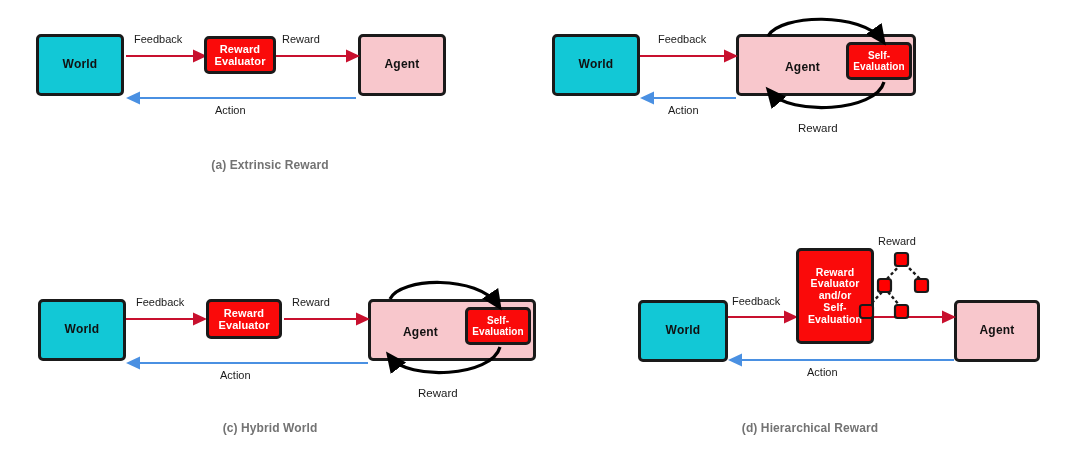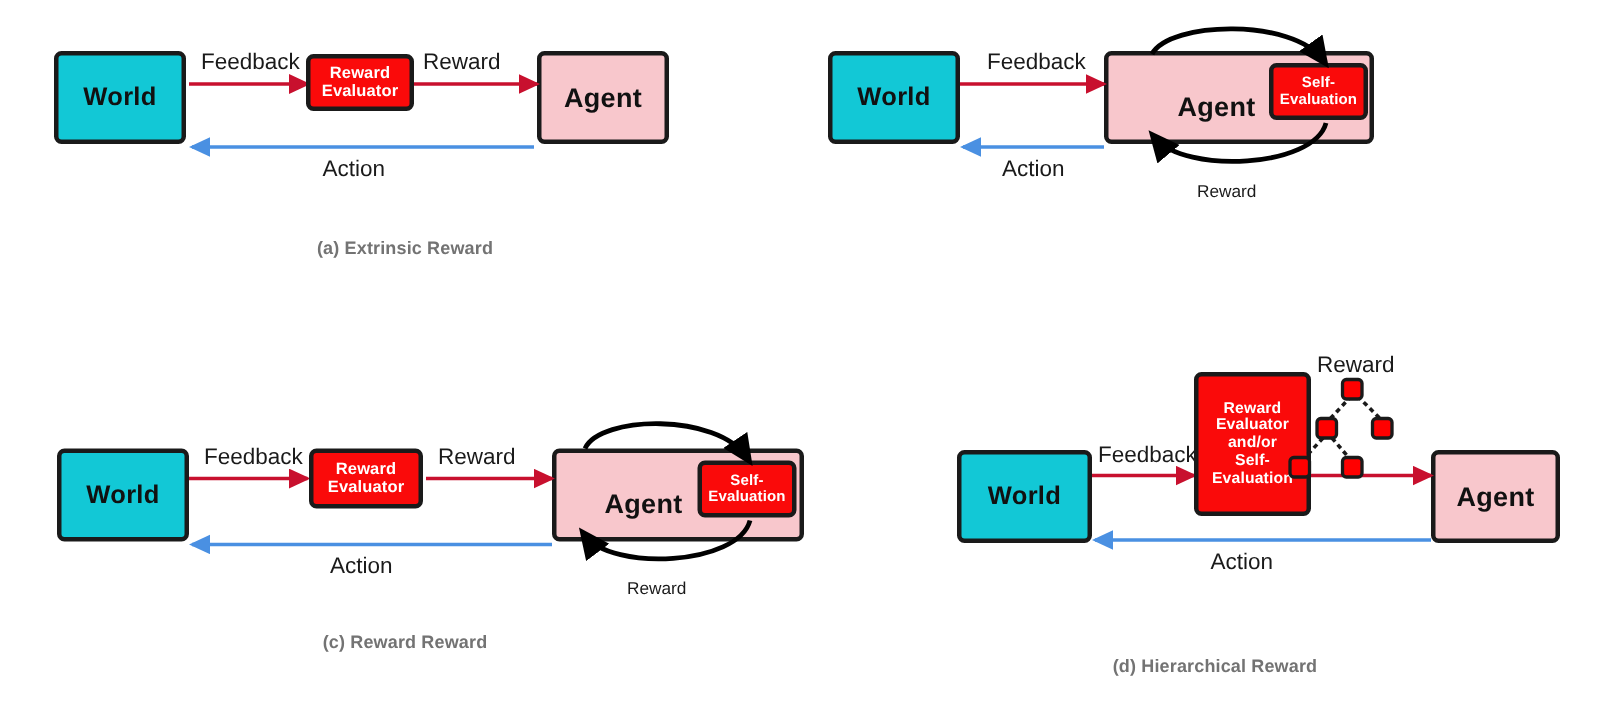--- a/index.html
+++ b/index.html
@@ -46,44 +46,44 @@
     display: flex;
     align-items: center;
     justify-content: center;
     text-align: center;
     font-weight: bold;
     line-height: 1.12;
   }
   .box-world {
     background: #12C8D6;
     color: #111111;
-    font-size: 17px;
+    font-size: 12px;
     letter-spacing: .2px;
     text-align: right;
   }
   .box-agent {
     background: #F8C7CC;
     color: #111111;
-    font-size: 18px;
+    font-size: 12px;
     letter-spacing: .2px;
   }
   .box-red {
     background: #FA0A0A;
     color: #ffffff;
     font-size: 11px;
     letter-spacing: .1px;
     z-index: 6;
   }
   .box-red.small { font-size: 10px; }
   .box-red.tall  { font-size: 10.5px; }
 
   
   .edge-label {
     position: absolute;
-    font-size: 15px;
+    font-size: 11px;
     font-weight: normal;
     color: #1a1a1a;
     white-space: nowrap;
   }
   .edge-label.reward-loop { font-size: 11.5px; }
 
   
   .caption {
     position: absolute;
     width: 100%;
@@ -248,21 +248,21 @@
         </defs>
         <path d="M390,64 C400,42 478,40 498,70" fill="none" stroke="#000000" stroke-width="3.2" marker-end="url(#ah-blk-c1)"></path>
         <path d="M500,112 C492,142 408,146 390,122" fill="none" stroke="#000000" stroke-width="3.2" marker-end="url(#ah-blk-c2)"></path>
       </svg>
 
       <div class="edge-label" style="left:136px; top:61px;">Feedback</div>
       <div class="edge-label" style="left:292px; top:61px;">Reward</div>
       <div class="edge-label" style="left:220px; top:134px;">Action</div>
       <div class="edge-label reward-loop" style="left:418px; top:152px; z-index:9;">Reward</div>
 
-      <div class="caption" style="top:186px;">(c) Reward Reward</div>
+      <div class="caption" style="top:186px;">(c) Hybrid World</div>
     </div>
   </div>
 
   <div class="panel" id="panel-d">
     <div class="panel-canvas">
       <svg class="arrows under" viewBox="0 0 540 234">
         <defs>
           <marker id="ah-red-d" markerWidth="7" markerHeight="7" refX="5.6" refY="3" orient="auto">
             <path d="M0,0 L6.5,3 L0,6 z" fill="#C8102E"></path>
           </marker>
@@ -306,17 +306,17 @@
           <rect x="375" y="44" width="13" height="13" rx="2.5"></rect>
           <rect x="320" y="70" width="13" height="13" rx="2.5"></rect>
           <rect x="355" y="70" width="13" height="13" rx="2.5"></rect>
         </g>
       </svg>
 
       <div class="edge-label" style="left:192px; top:60px;">Feedback</div>
       <div class="edge-label" style="left:267px; top:131px;">Action</div>
       <div class="edge-label" style="left:338px; top:0px; z-index:9;">Reward</div>
 
-      <div class="caption" style="top:202px;">(d) Hierarchical Reward</div>
+      <div class="caption" style="top:186px;">(d) Hierarchical Reward</div>
     </div>
   </div>
 
 </div>
 
 </body></html>

